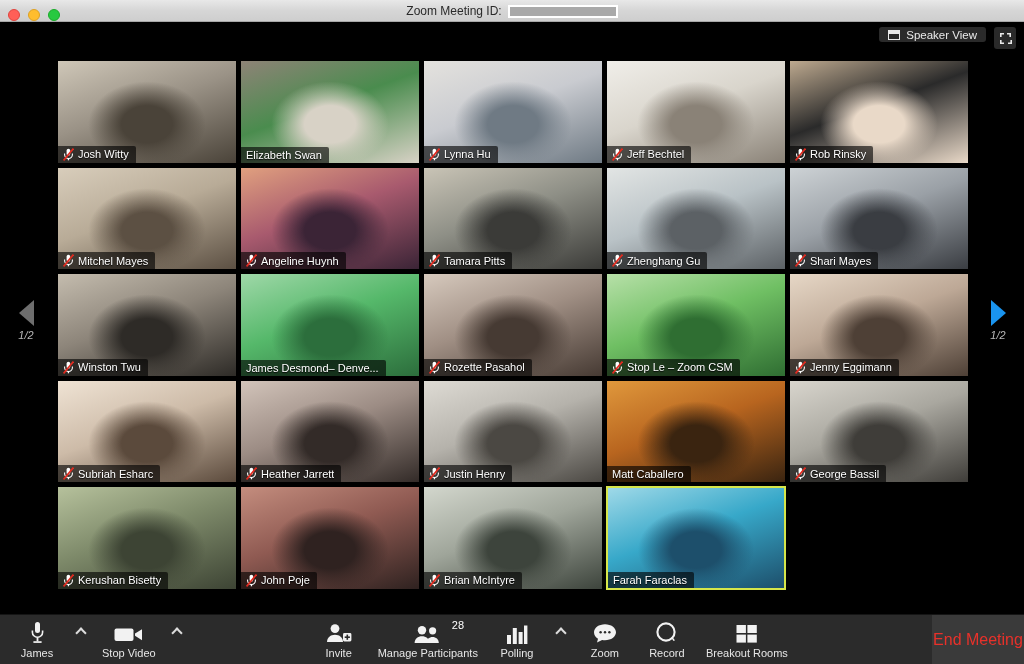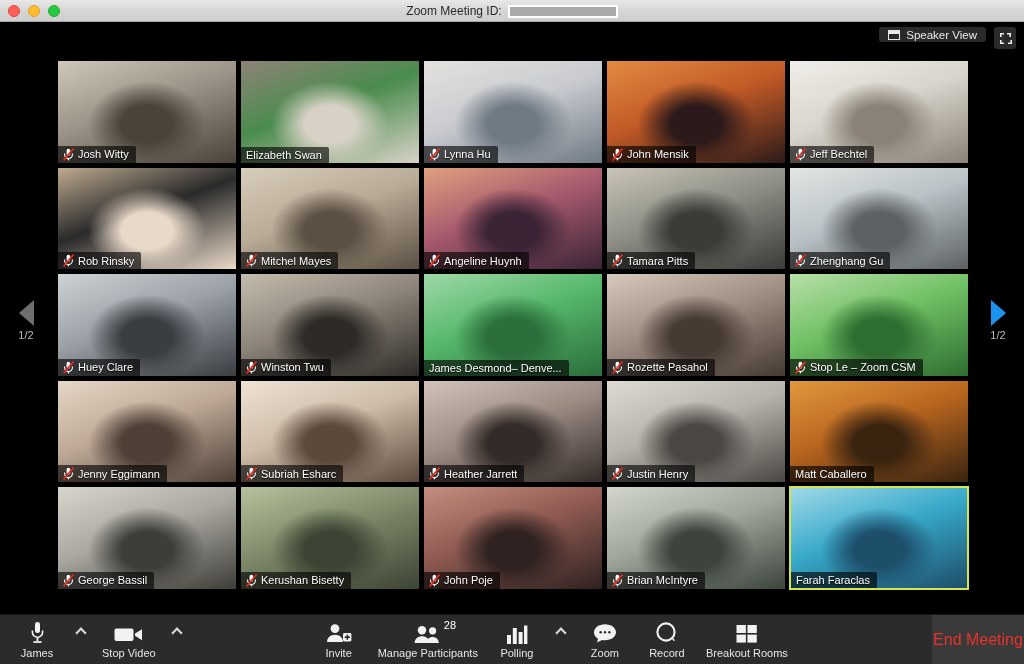--- a/index.html
+++ b/index.html
@@ -12,21 +12,21 @@
   #app {
     position: relative; width: 1024px; height: 664px;
     background: #000; overflow: hidden;
   }
 
   
   .titlebar {
     position: absolute; top: 0; left: 0; width: 1024px; height: 22px;
     background: linear-gradient(to bottom, #e8e8e8 0%, #d6d6d6 50%, #cecece 100%);
     border-bottom: 1px solid #a8a8a8;
-    display: flex; align-items: center;
+    display: flex; align-items: flex-end;
   }
   .traffic { display: flex; gap: 8px; padding-left: 8px; align-items: center; }
   .light { width: 12px; height: 12px; border-radius: 50%; display: block; }
   .light.red    { background: #ff5f57; border: 1px solid #e0443e; }
   .light.yellow { background: #ffbd2e; border: 1px solid #dea123; }
   .light.green  { background: #28c940; border: 1px solid #1aab29; }
   .title-center {
     position: absolute; left: 0; right: 0; top: 0; height: 22px;
     display: flex; align-items: center; justify-content: center; gap: 6px;
     pointer-events: none;
@@ -57,20 +57,21 @@
     position: absolute; right: 8px; top: 5px;
     width: 22px; height: 22px; background: #2a2a2a; border-radius: 3px;
     display: flex; align-items: center; justify-content: center; cursor: pointer;
   }
 
   
   .nav {
     position: absolute; top: 300px; width: 44px;
     display: flex; flex-direction: column; align-items: center; gap: 3px;
     cursor: pointer;
+    font-style: italic;
   }
   .nav.left { left: 4px; }
   .nav.right { right: 4px; }
   .tri { width: 0; height: 0; }
   .tri.left  { border-top: 13px solid transparent; border-bottom: 13px solid transparent; border-right: 15px solid #6e6e6e; }
   .tri.right { border-top: 13px solid transparent; border-bottom: 13px solid transparent; border-left: 15px solid #1a94ef; }
   .pagenum { font-size: 11px; color: #b9b9b9; }
 
   
   .gallery {
@@ -122,21 +123,21 @@
   .caret {
     width: 26px; height: 50px; display: flex; align-items: center; justify-content: center;
     cursor: pointer; padding-bottom: 14px;
   }
   .caret i {
     display: block; width: 8px; height: 8px;
     border-left: 2px solid #dcdcdc; border-top: 2px solid #dcdcdc;
     transform: rotate(45deg);
   }
   .badge {
-    position: absolute; top: 4px; left: 50%; margin-left: 16px;
+    position: absolute; top: 4px; left: 50%; margin-left: 24px;
     font-size: 11px; color: #fff;
   }
   .endbtn {
     width: 92px; background: #3a3a3a;
     display: flex; align-items: center; justify-content: center; cursor: pointer;
   }
   .endbtn span { color: #e8312a; font-size: 16px; }
   .greenbox {
     width: 22px; height: 20px; background: #3ab54a; border-radius: 2px;
     display: flex; align-items: center; justify-content: center;
@@ -205,32 +206,20 @@
           <svg class="mic-muted" viewBox="0 0 11 13">
             <rect x="3.6" y="0.8" width="3.6" height="7" rx="1.8" fill="#ffffff"></rect>
             <path d="M1.6 5.6v1a3.9 3.9 0 0 0 7.8 0v-1" stroke="#ffffff" stroke-width="1.1" fill="none"></path>
             <rect x="4.8" y="10.1" width="1.3" height="2.2" fill="#ffffff"></rect>
             <line x1="0.6" y1="12.4" x2="10.4" y2="0.6" stroke="#e02b20" stroke-width="1.7"></line>
           </svg>
           <span class="nm">Lynna Hu</span>
         </div>
       </div>
       <div class="tile">
-        <div class="bg" style="background: radial-gradient(55% 70% at 50% 62%, rgb(44, 26, 26) 0%, rgb(44, 26, 26) 26%, rgba(0, 0, 0, 0) 60%), linear-gradient(160deg, rgb(227, 138, 67) 0%, rgb(194, 90, 38) 45%, rgb(44, 26, 26) 100%);"></div>
-        <div class="namebar">
-          <svg class="mic-muted" viewBox="0 0 11 13">
-            <rect x="3.6" y="0.8" width="3.6" height="7" rx="1.8" fill="#ffffff"></rect>
-            <path d="M1.6 5.6v1a3.9 3.9 0 0 0 7.8 0v-1" stroke="#ffffff" stroke-width="1.1" fill="none"></path>
-            <rect x="4.8" y="10.1" width="1.3" height="2.2" fill="#ffffff"></rect>
-            <line x1="0.6" y1="12.4" x2="10.4" y2="0.6" stroke="#e02b20" stroke-width="1.7"></line>
-          </svg>
-          <span class="nm">John Mensik</span>
-        </div>
-      </div>
-      <div class="tile">
         <div class="bg" style="background: radial-gradient(55% 70% at 50% 62%, rgb(138, 130, 119) 0%, rgb(138, 130, 119) 26%, rgba(0, 0, 0, 0) 60%), linear-gradient(160deg, rgb(240, 238, 233) 0%, rgb(217, 213, 204) 45%, rgb(138, 130, 119) 100%);"></div>
         <div class="namebar">
           <svg class="mic-muted" viewBox="0 0 11 13">
             <rect x="3.6" y="0.8" width="3.6" height="7" rx="1.8" fill="#ffffff"></rect>
             <path d="M1.6 5.6v1a3.9 3.9 0 0 0 7.8 0v-1" stroke="#ffffff" stroke-width="1.1" fill="none"></path>
             <rect x="4.8" y="10.1" width="1.3" height="2.2" fill="#ffffff"></rect>
             <line x1="0.6" y1="12.4" x2="10.4" y2="0.6" stroke="#e02b20" stroke-width="1.7"></line>
           </svg>
           <span class="nm">Jeff Bechtel</span>
         </div>
@@ -297,21 +286,21 @@
       </div>
       <div class="tile">
         <div class="bg" style="background: radial-gradient(55% 70% at 50% 62%, rgb(58, 61, 66) 0%, rgb(58, 61, 66) 26%, rgba(0, 0, 0, 0) 60%), linear-gradient(160deg, rgb(205, 210, 213) 0%, rgb(154, 160, 166) 45%, rgb(58, 61, 66) 100%);"></div>
         <div class="namebar">
           <svg class="mic-muted" viewBox="0 0 11 13">
             <rect x="3.6" y="0.8" width="3.6" height="7" rx="1.8" fill="#ffffff"></rect>
             <path d="M1.6 5.6v1a3.9 3.9 0 0 0 7.8 0v-1" stroke="#ffffff" stroke-width="1.1" fill="none"></path>
             <rect x="4.8" y="10.1" width="1.3" height="2.2" fill="#ffffff"></rect>
             <line x1="0.6" y1="12.4" x2="10.4" y2="0.6" stroke="#e02b20" stroke-width="1.7"></line>
           </svg>
-          <span class="nm">Huey Clare</span>
+          <span class="nm">Shari Mayes</span>
         </div>
       </div>
       <div class="tile">
         <div class="bg" style="background: radial-gradient(55% 70% at 50% 62%, rgb(46, 43, 39) 0%, rgb(46, 43, 39) 26%, rgba(0, 0, 0, 0) 60%), linear-gradient(160deg, rgb(196, 188, 174) 0%, rgb(141, 133, 122) 45%, rgb(46, 43, 39) 100%);"></div>
         <div class="namebar">
           <svg class="mic-muted" viewBox="0 0 11 13">
             <rect x="3.6" y="0.8" width="3.6" height="7" rx="1.8" fill="#ffffff"></rect>
             <path d="M1.6 5.6v1a3.9 3.9 0 0 0 7.8 0v-1" stroke="#ffffff" stroke-width="1.1" fill="none"></path>
             <rect x="4.8" y="10.1" width="1.3" height="2.2" fill="#ffffff"></rect>
             <line x1="0.6" y1="12.4" x2="10.4" y2="0.6" stroke="#e02b20" stroke-width="1.7"></line>

